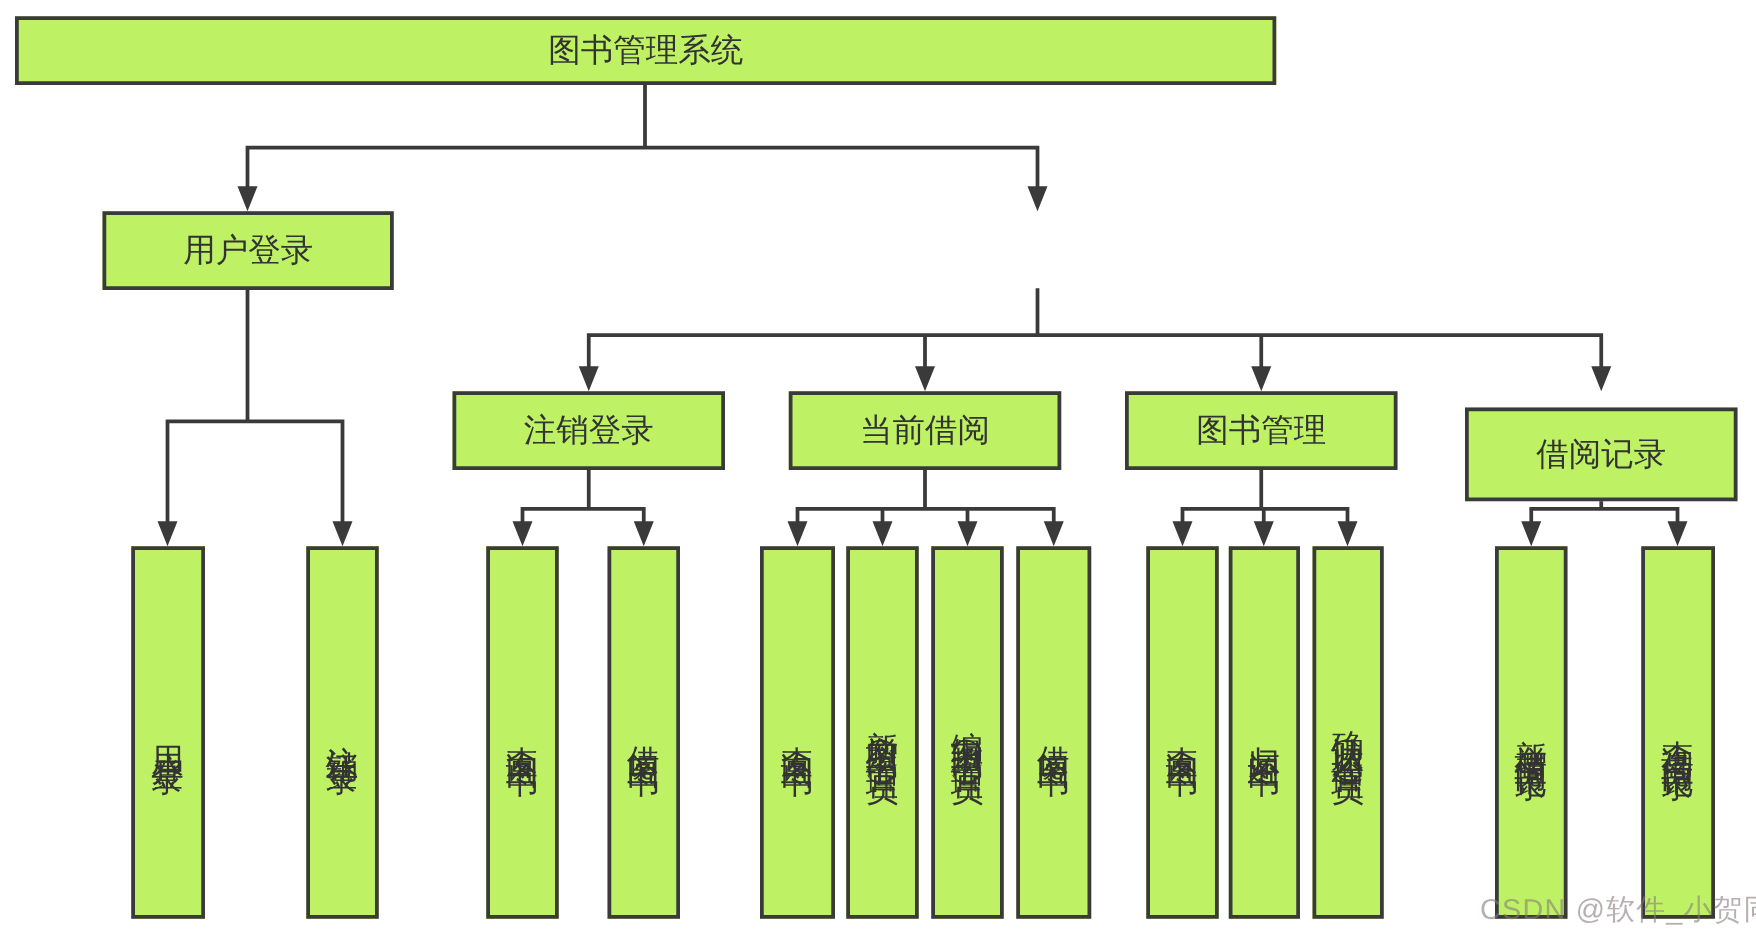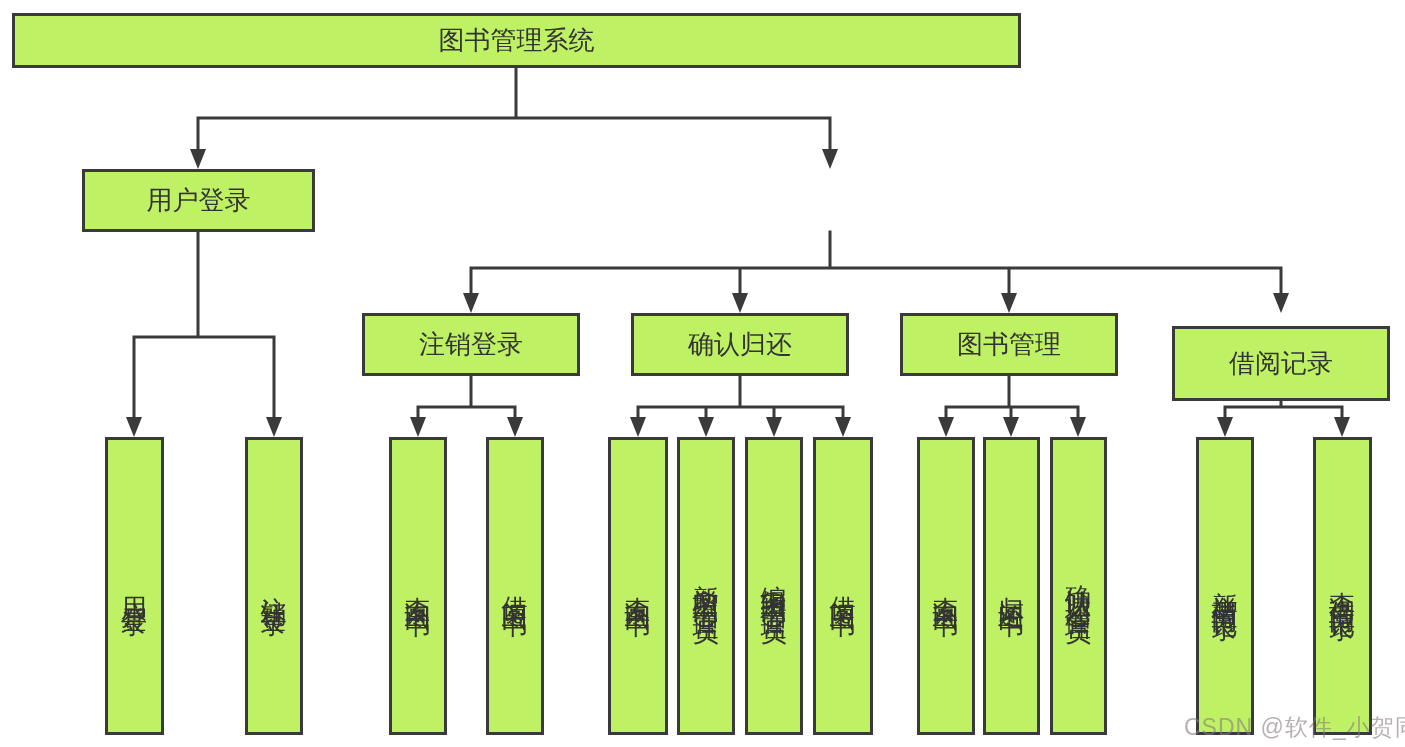--- a/index.html
+++ b/index.html
@@ -48,21 +48,21 @@
       <path d="M938 417 L954 417 L946 437 Z M1003 417 L1019 417 L1011 437 Z M1070 417 L1086 417 L1078 437 Z"></path>
       <path d="M1217 417 L1233 417 L1225 437 Z M1334 417 L1350 417 L1342 437 Z"></path>
     </g>
   </svg>
 
   <div class="node" style="left:12px;top:13px;width:1009px;height:55px">图书管理系统</div>
 
   <div class="node" style="left:82px;top:169px;width:233px;height:63px">用户登录</div>
 
   <div class="node" style="left:362px;top:313px;width:218px;height:63px">注销登录</div>
-  <div class="node" style="left:631px;top:313px;width:218px;height:63px">确认归还</div>
+  <div class="node" style="left:631px;top:313px;width:218px;height:63px">当前借阅</div>
   <div class="node" style="left:900px;top:313px;width:218px;height:63px">图书管理</div>
   <div class="node" style="left:1172px;top:326px;width:218px;height:75px">借阅记录</div>
 
   <div class="node leaf" style="left:105px;top:437px;width:59px;height:298px">
     <span class="vtext">用户登录</span>
     </div>
   <div class="node leaf" style="left:245px;top:437px;width:58px;height:298px">
     <span class="vtext">注销登录</span>
     </div>
 

